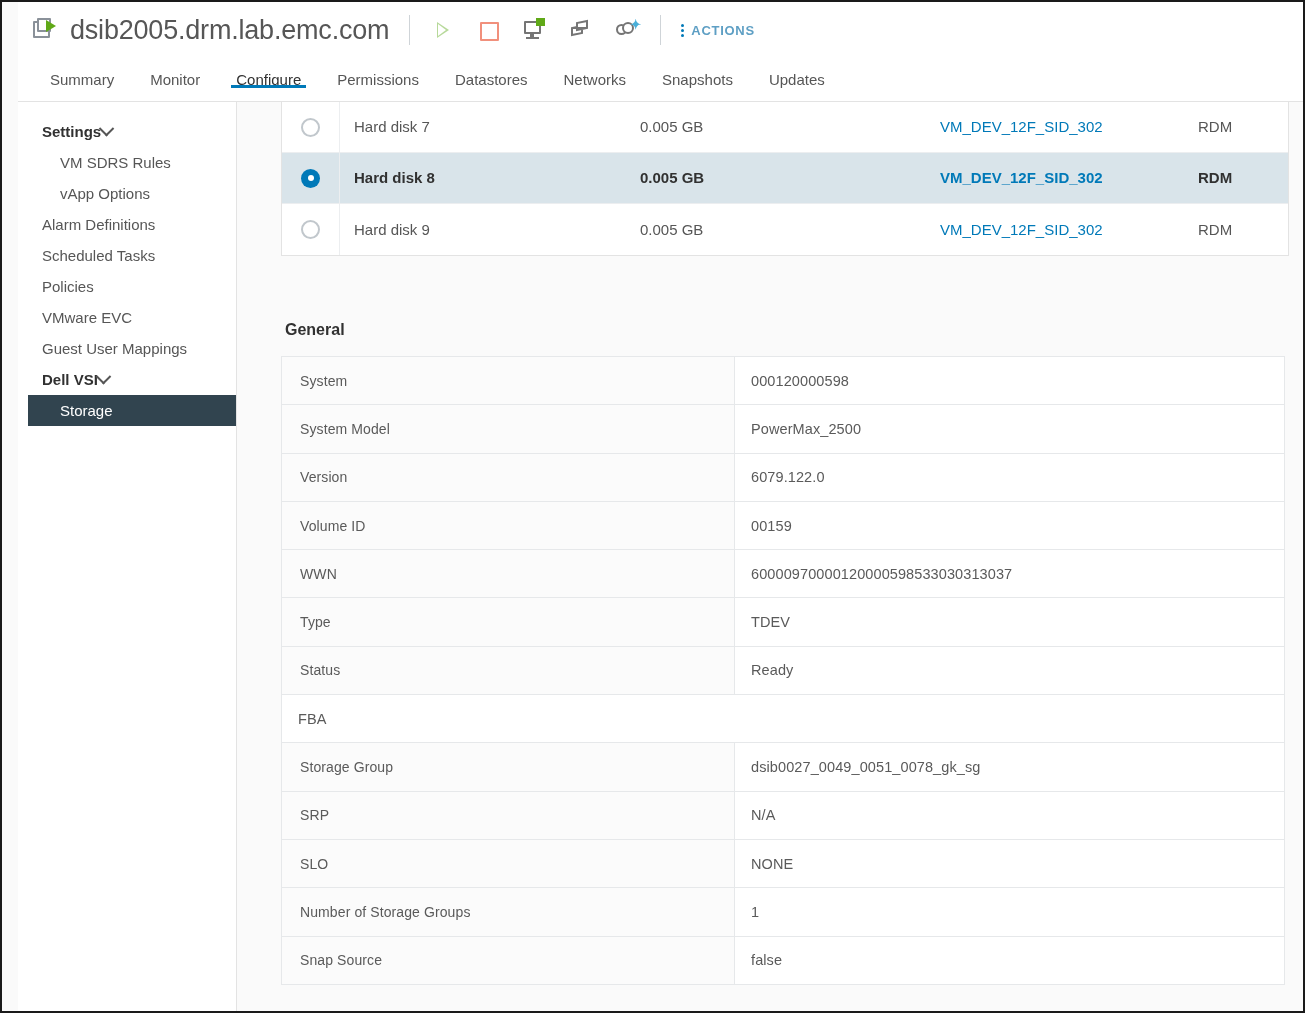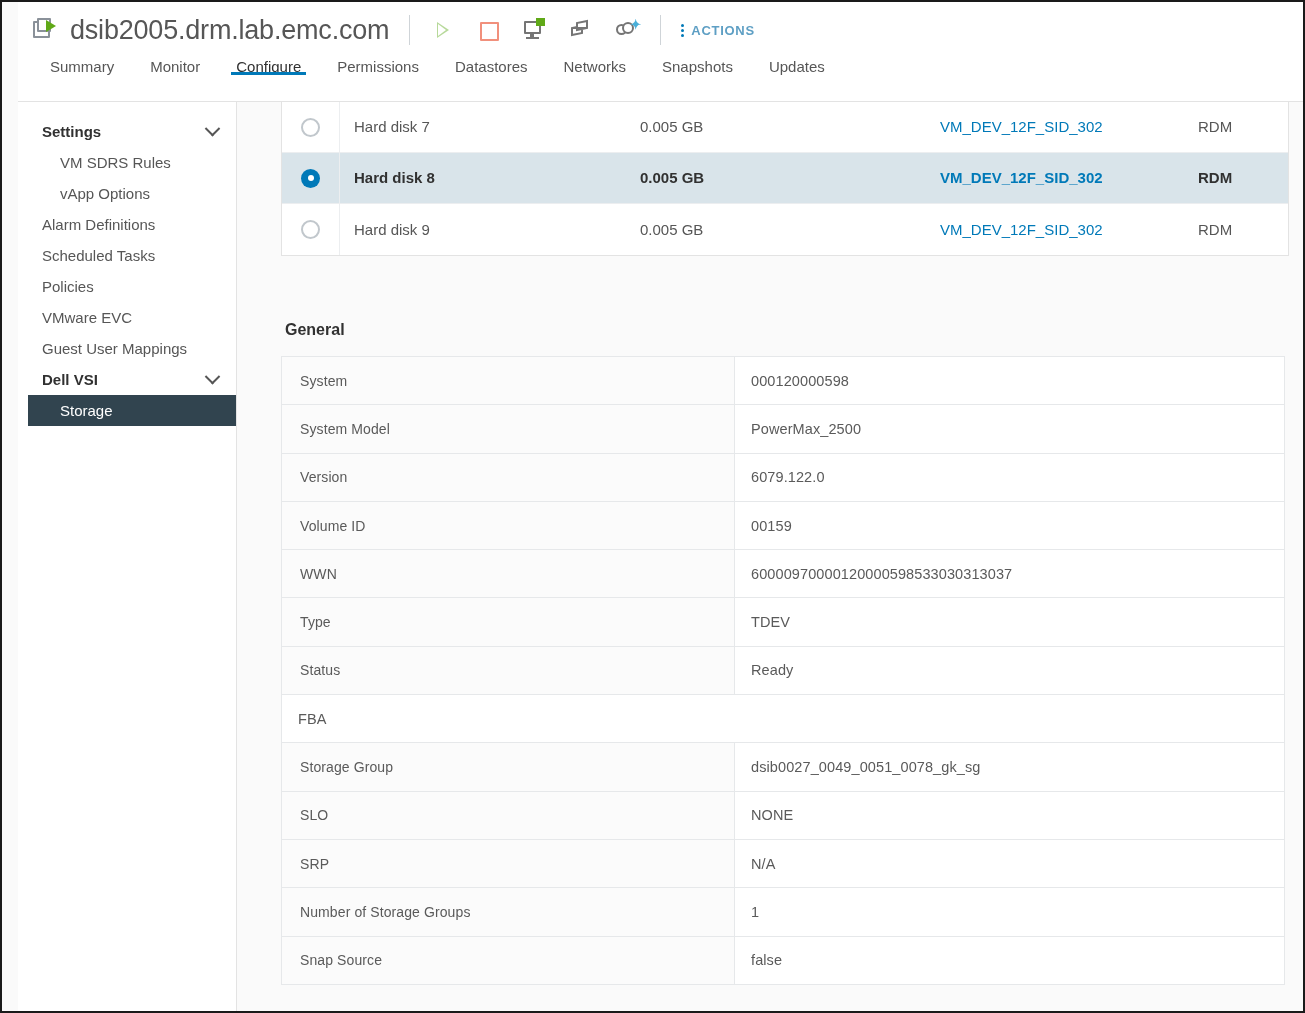--- a/index.html
+++ b/index.html
@@ -204,21 +204,21 @@
     font-weight: bold;
     color: #5e9fc4;
     letter-spacing: 0.7px;
   }
 
   
   .tabbar {
     height: 44px;
     background: #ffffff;
     display: flex;
-    align-items: flex-start;
+    align-items: center;
     padding-left: 14px;
     border-bottom: 1px solid #e3e3e3;
   }
   .tab {
     display: flex;
     align-items: center;
     padding: 0 18px;
     font-size: 15px;
     color: #565656;
     cursor: pointer;
@@ -246,21 +246,21 @@
     width: 219px;
     flex: 0 0 219px;
     background: #ffffff;
     border-right: 1px solid #e3e3e3;
     padding-top: 14px;
     overflow: hidden;
   }
   .nav-group-header {
     display: flex;
     align-items: center;
-    justify-content: space-between;
+    justify-content: flex-start;
     padding: 7px 18px 7px 24px;
     font-size: 15px;
     font-weight: bold;
     color: #313131;
     cursor: pointer;
   }
   .chev {
     width: 11px; height: 11px;
     border-right: 2px solid #565656;
     border-bottom: 2px solid #565656;
@@ -556,28 +556,28 @@
             <div class="gen-value">Ready</div>
           </div>
           <div class="gen-row">
             <div class="gen-value">FBA</div>
           </div>
           <div class="gen-row">
             <div class="gen-label">Storage Group</div>
             <div class="gen-value">dsib0027_0049_0051_0078_gk_sg</div>
           </div>
           <div class="gen-row">
+            <div class="gen-label">SRP</div>
+            <div class="gen-value">N/A</div>
+          </div>
+          <div class="gen-row">
             <div class="gen-label">SLO</div>
             <div class="gen-value">NONE</div>
           </div>
           <div class="gen-row">
-            <div class="gen-label">SRP</div>
-            <div class="gen-value">N/A</div>
-          </div>
-          <div class="gen-row">
             <div class="gen-label">Number of Storage Groups</div>
             <div class="gen-value">1</div>
           </div>
           <div class="gen-row">
             <div class="gen-label">Snap Source</div>
             <div class="gen-value">false</div>
           </div>
         </div>
 
     </div>

